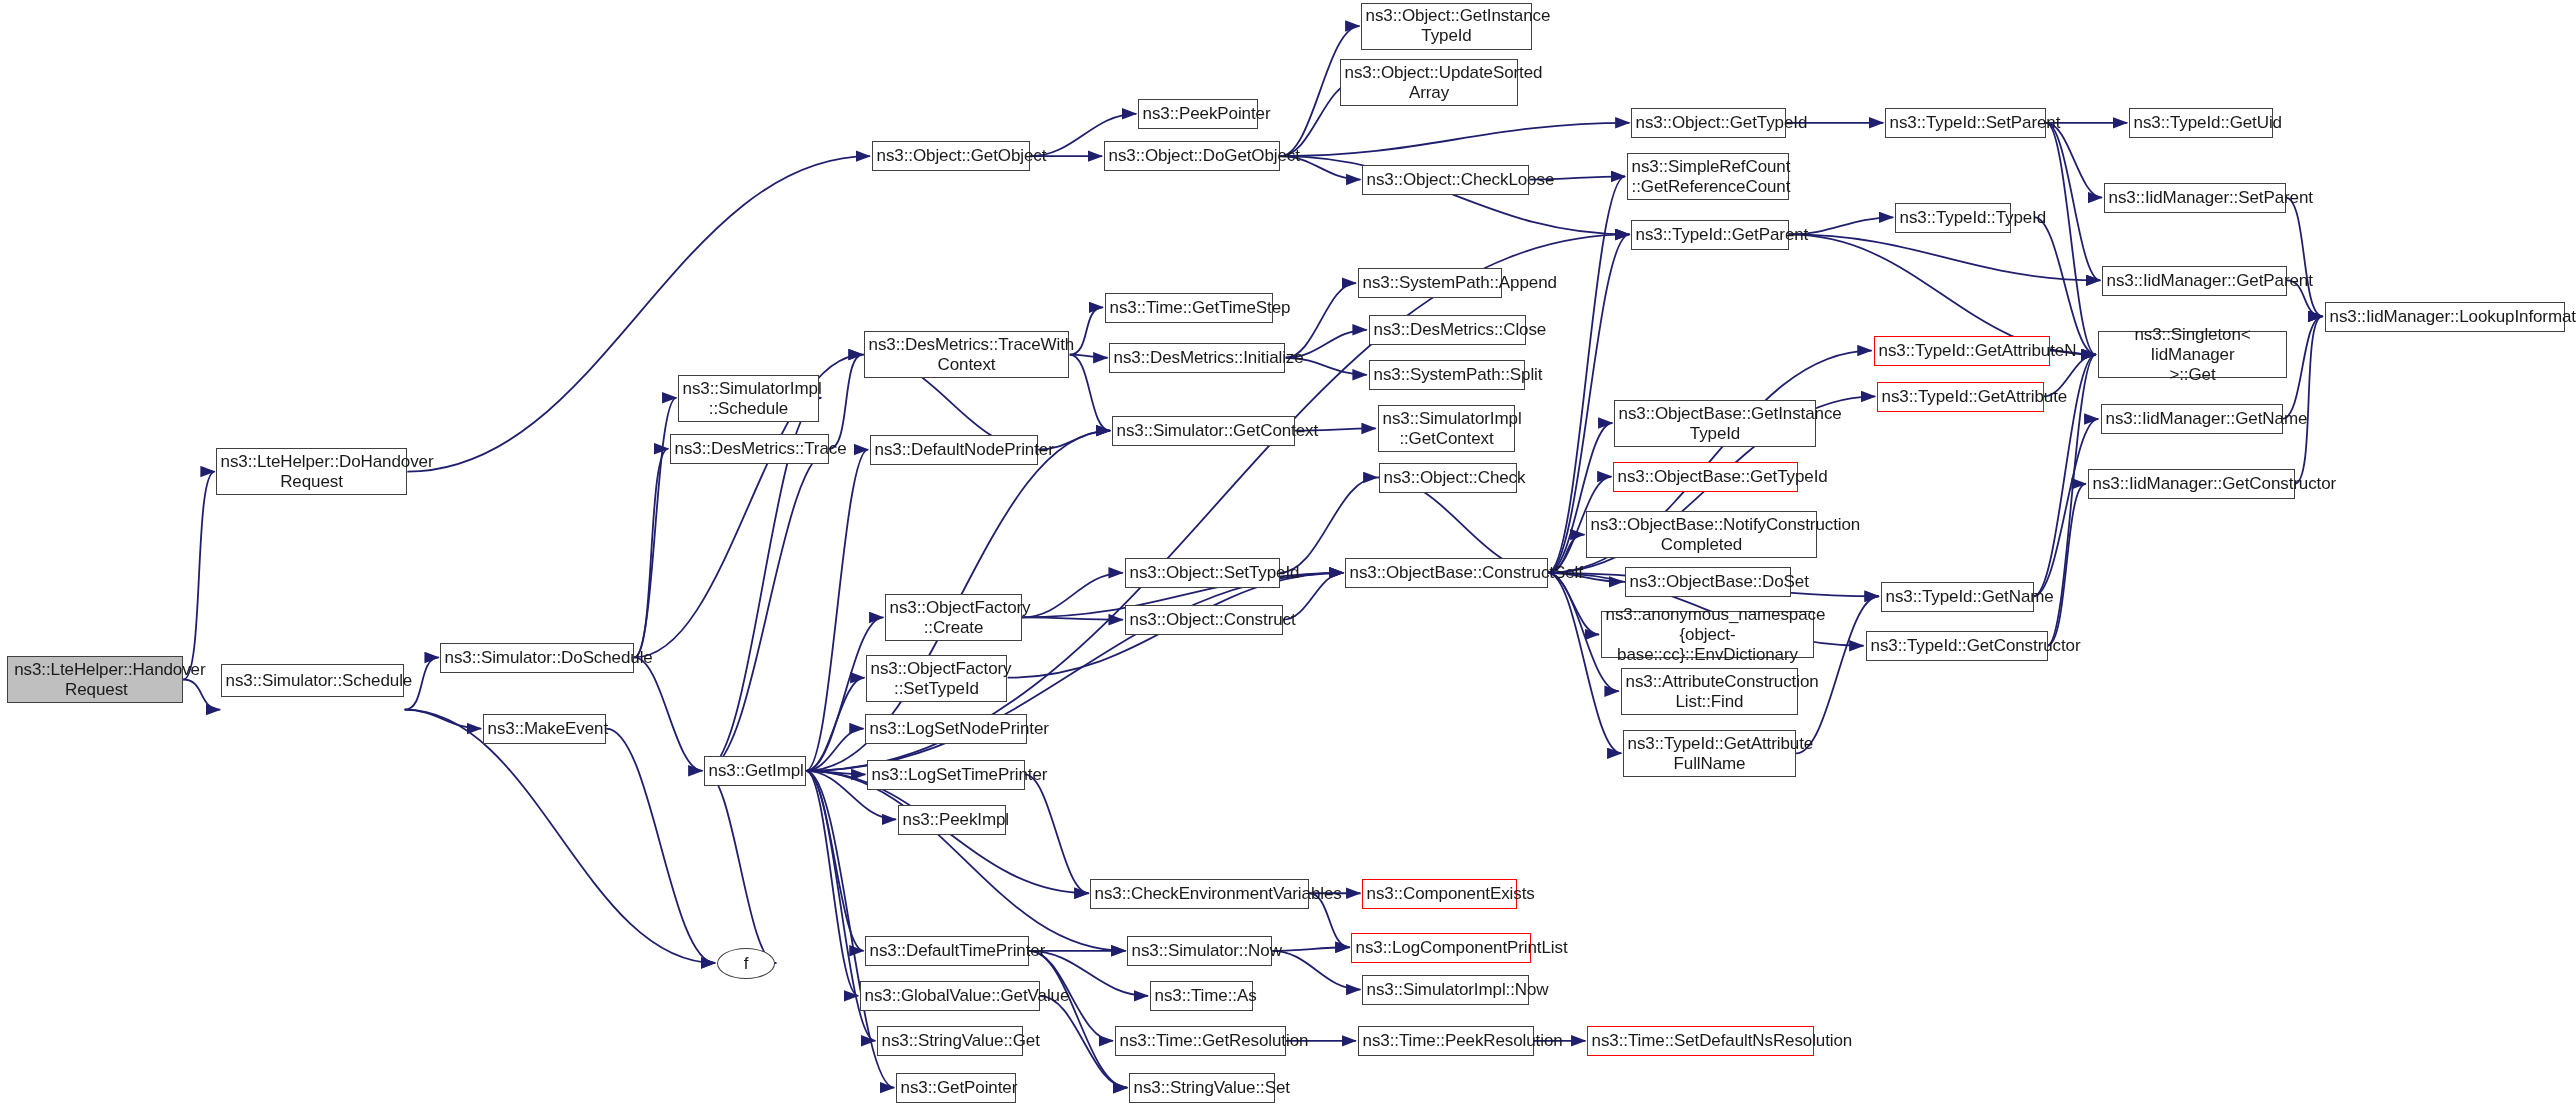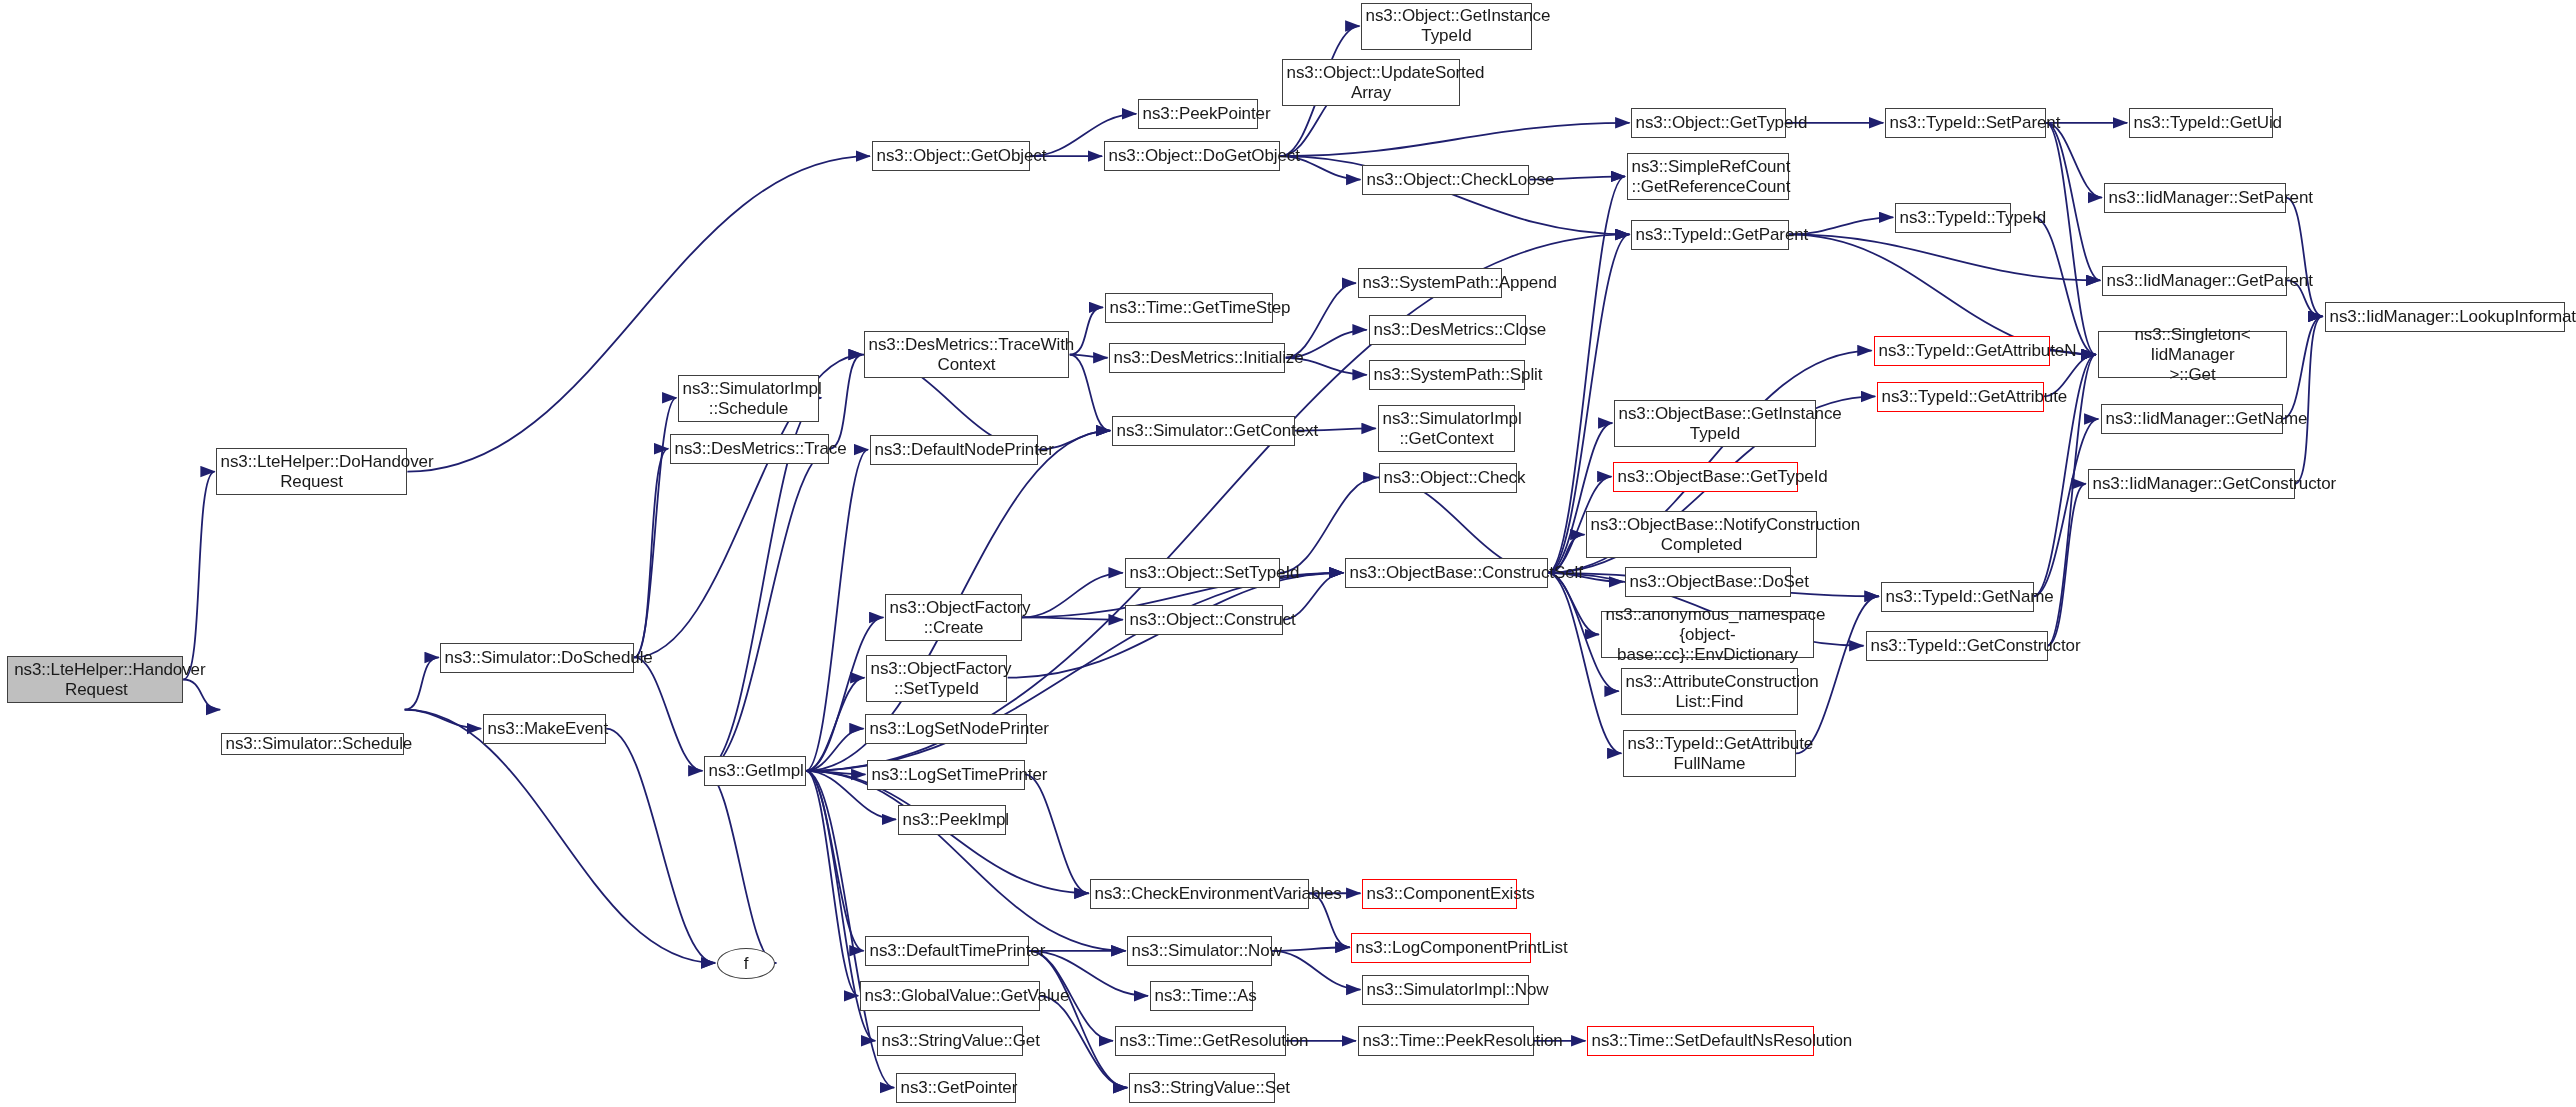--- a/index.html
+++ b/index.html
@@ -172,21 +172,21 @@
         <path d="M 1719 636.5 C 1866.42 636.5, 1922.58 717.5, 2070 717.5" fill="none" stroke="#1f1f6e" stroke-width="2" marker-end="url(#arrow)"></path>
         <path d="M 895 856.5 C 1145.74 856.5, 1241.26 636.5, 1492 636.5" fill="none" stroke="#1f1f6e" stroke-width="2" marker-end="url(#arrow)"></path>
         <path d="M 895 856.5 C 1279.3 856.5, 1425.7 260.5, 1810 260.5" fill="none" stroke="#1f1f6e" stroke-width="2" marker-end="url(#arrow)"></path>
       </g>
   </svg>
   <div id="node-layer">
       <div class="node highlight" style="left: 7.2px; top: 656px; width: 176px; height: 47px; padding-left: 6px;"><span>ns3::LteHelper::Handover
 Request</span></div>
       <div class="node" style="left: 216px; top: 448px; width: 191px; height: 47px;"><span>ns3::LteHelper::DoHandover
 Request</span></div>
-      <div class="node" style="left: 221px; top: 733px; width: 183px; height: 22px; justify-content: flex-end;"><span>ns3::Simulator::Schedule</span></div>
+      <div class="node" style="left: 221px; top: 664px; width: 183px; height: 33px; justify-content: flex-end;"><span>ns3::Simulator::Schedule</span></div>
       <div class="node" style="left: 440px; top: 643px; width: 194px; height: 30px;"><span>ns3::Simulator::DoSchedule</span></div>
       <div class="node" style="left: 483px; top: 714px; width: 123px; height: 30px;"><span>ns3::MakeEvent</span></div>
       <div class="node" style="left: 678px; top: 375px; width: 141px; height: 47px;"><span>ns3::SimulatorImpl
 ::Schedule</span></div>
       <div class="node" style="left: 670px; top: 434px; width: 159px; height: 30px;"><span>ns3::DesMetrics::Trace</span></div>
       <div class="node" style="left: 704px; top: 756px; width: 102px; height: 30px;"><span>ns3::GetImpl</span></div>
       <div class="node" style="left: 864px; top: 331px; width: 205px; height: 47px;"><span>ns3::DesMetrics::TraceWith
 Context</span></div>
       <div class="node" style="left: 870px; top: 435px; width: 168px; height: 30px;"><span>ns3::DefaultNodePrinter</span></div>
       <div class="node" style="left: 885px; top: 594px; width: 137px; height: 47px;"><span>ns3::ObjectFactory
@@ -209,21 +209,21 @@
       <div class="node" style="left: 1112px; top: 416px; width: 183px; height: 30px;"><span>ns3::Simulator::GetContext</span></div>
       <div class="node" style="left: 1125px; top: 558px; width: 155px; height: 30px;"><span>ns3::Object::SetTypeId</span></div>
       <div class="node" style="left: 1125px; top: 605px; width: 158px; height: 30px;"><span>ns3::Object::Construct</span></div>
       <div class="node" style="left: 1090px; top: 879px; width: 219px; height: 30px;"><span>ns3::CheckEnvironmentVariables</span></div>
       <div class="node" style="left: 1127px; top: 936px; width: 145px; height: 30px;"><span>ns3::Simulator::Now</span></div>
       <div class="node" style="left: 1150px; top: 981px; width: 103px; height: 30px;"><span>ns3::Time::As</span></div>
       <div class="node" style="left: 1115px; top: 1026px; width: 171px; height: 30px;"><span>ns3::Time::GetResolution</span></div>
       <div class="node" style="left: 1129px; top: 1073px; width: 146px; height: 30px;"><span>ns3::StringValue::Set</span></div>
       <div class="node" style="left: 1361px; top: 2.7px; width: 171px; height: 47px;"><span>ns3::Object::GetInstance
 TypeId</span></div>
-      <div class="node" style="left: 1282px; top: 59px; width: 178px; height: 47px;"><span>ns3::Object::UpdateSorted
+      <div class="node" style="left: 1340px; top: 59px; width: 178px; height: 47px;"><span>ns3::Object::UpdateSorted
 Array</span></div>
       <div class="node" style="left: 1362px; top: 165px; width: 167px; height: 30px;"><span>ns3::Object::CheckLoose</span></div>
       <div class="node" style="left: 1358px; top: 268px; width: 144px; height: 30px;"><span>ns3::SystemPath::Append</span></div>
       <div class="node" style="left: 1369px; top: 315px; width: 157px; height: 30px;"><span>ns3::DesMetrics::Close</span></div>
       <div class="node" style="left: 1369px; top: 360px; width: 156px; height: 30px;"><span>ns3::SystemPath::Split</span></div>
       <div class="node" style="left: 1378px; top: 405px; width: 137px; height: 47px;"><span>ns3::SimulatorImpl
 ::GetContext</span></div>
       <div class="node" style="left: 1379px; top: 463px; width: 138px; height: 30px;"><span>ns3::Object::Check</span></div>
       <div class="node" style="left: 1345px; top: 558px; width: 203px; height: 30px;"><span>ns3::ObjectBase::ConstructSelf</span></div>
       <div class="node red" style="left: 1362px; top: 879px; width: 155px; height: 30px;"><span>ns3::ComponentExists</span></div>

